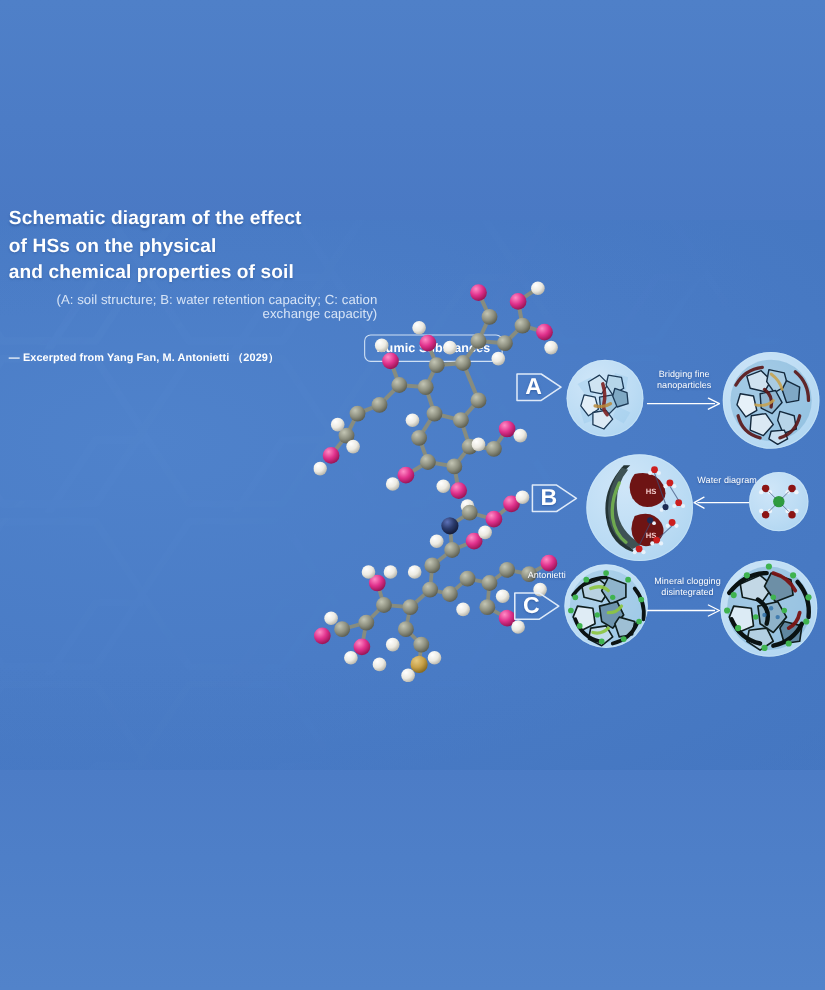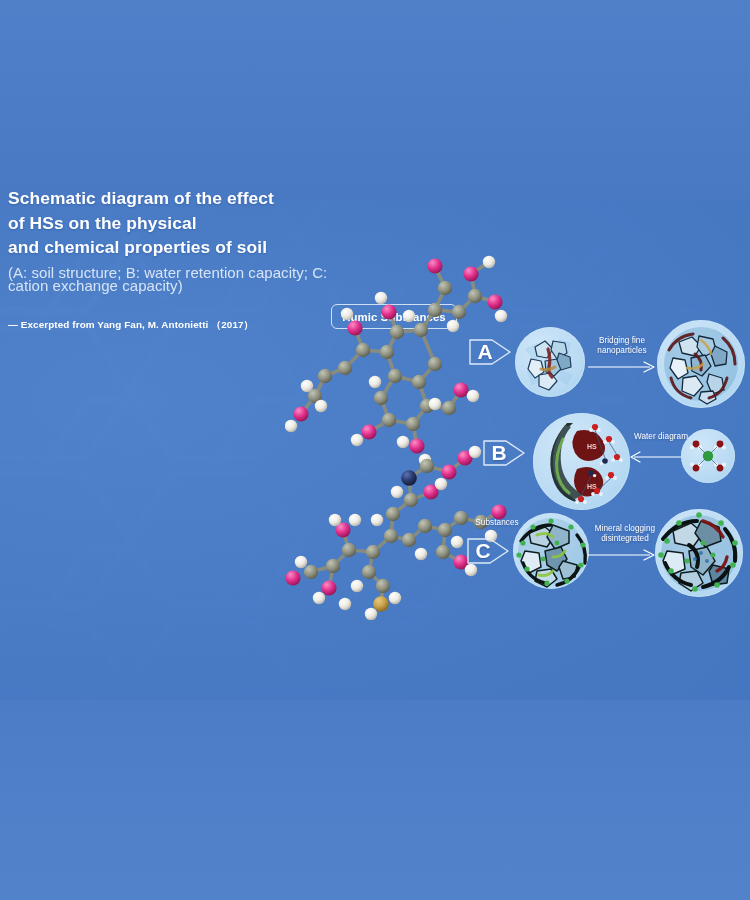--- a/index.html
+++ b/index.html
@@ -65,23 +65,24 @@
     font-weight: bold;
     line-height: 24.5px;
     letter-spacing: .1px;
     text-shadow: 0 1px 2px rgba(25,60,120,.35);
     margin: 0;
     white-space: pre-line;
   }
   .subtitle {
     margin: 6px 0 0 0;
     color: #d7e4f6;
-    font-size: 15px;
+    font-size: 12px;
     line-height: 13px;
     letter-spacing: .05px;
+    text-align: right;
   }
   .attribution {
     margin: 26px 0 0 0;
     color: #ffffff;
     font-size: 9.9px;
     font-weight: bold;
     letter-spacing: .1px;
   }
 
   
@@ -175,21 +176,21 @@
     </svg>
 
     <div class="band-shade"></div>
   </div>
 
   <div class="text-block">
     <h1 class="title">Schematic diagram of the effect
 of HSs on the physical
 and chemical properties of soil</h1>
     <p class="subtitle">(A: soil structure; B: water retention capacity; C: cation exchange capacity)</p>
-    <p class="attribution">— Excerpted from Yang Fan, M. Antonietti （2017）</p>
+    <p class="attribution">— Excerpted from Yang Fan, M. Antonietti （2029）</p>
   </div>
 
   <div class="hs-pill">Humic Substances</div>
 
   <svg class="molecule-layer" viewBox="0 0 230 420" xmlns="http://www.w3.org/2000/svg">
     <defs>
       <radialGradient id="gC" cx="35%" cy="30%" r="72%">
         <stop offset="0%" stop-color="#c3c5b4"></stop>
           <stop offset="58%" stop-color="#8e9080"></stop>
         <stop offset="100%" stop-color="#5d5f52"></stop>
@@ -516,21 +517,21 @@
             <path d="M36 18 L30 24"></path>
           <path d="M18 36 L24 30"></path>
             <path d="M36 36 L30 30"></path>
         </g>
       </svg>
     </div>
   </div>
 
   <div class="row" style="left:0; top:0; width:750px; height:900px;">
 
-    <div class="flow-label" style="left:466px; top:518px; width:62px;">Substances</div>
+    <div class="flow-label" style="left:466px; top:518px; width:62px;">Antonietti</div>
 
     <div class="step-badge" style="left:466px; top:530px;">
       <svg width="46" height="42" viewBox="0 0 46 42" xmlns="http://www.w3.org/2000/svg">
         <path d="M2 9 H24 L42 21 L24 33 H2 Z" fill="none" stroke="#e6effb" stroke-width="1.4" stroke-linejoin="round" opacity=".95"></path>
       </svg>
       <span class="letter">C</span>
     </div>
 
     <div class="blob-circle" style="left:513px; top:513px; width:76px; height:76px;">
       <svg width="76" height="76" viewBox="0 0 76 76" xmlns="http://www.w3.org/2000/svg">

